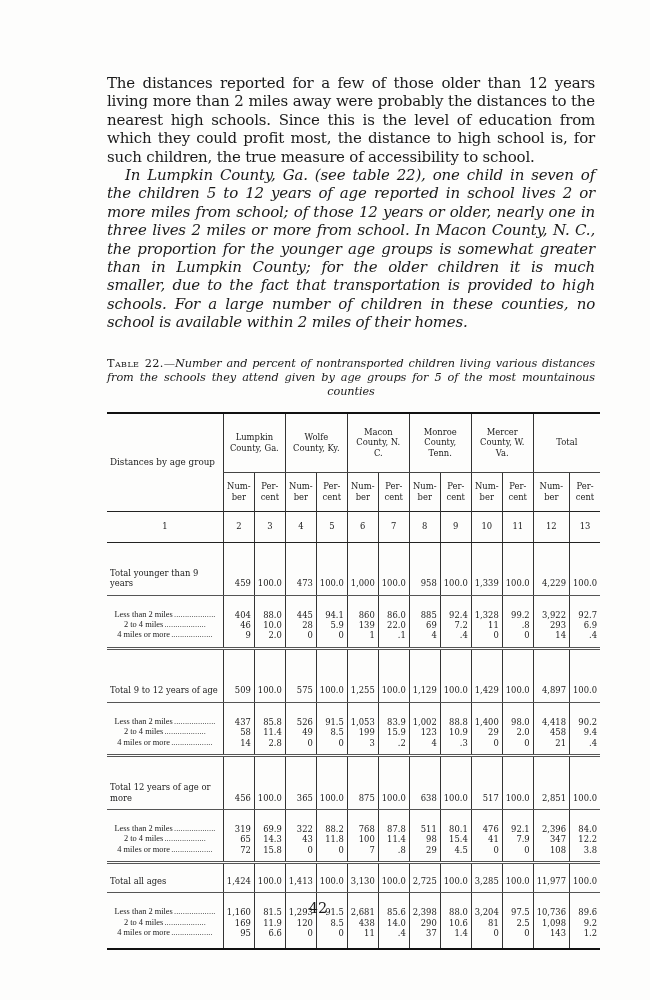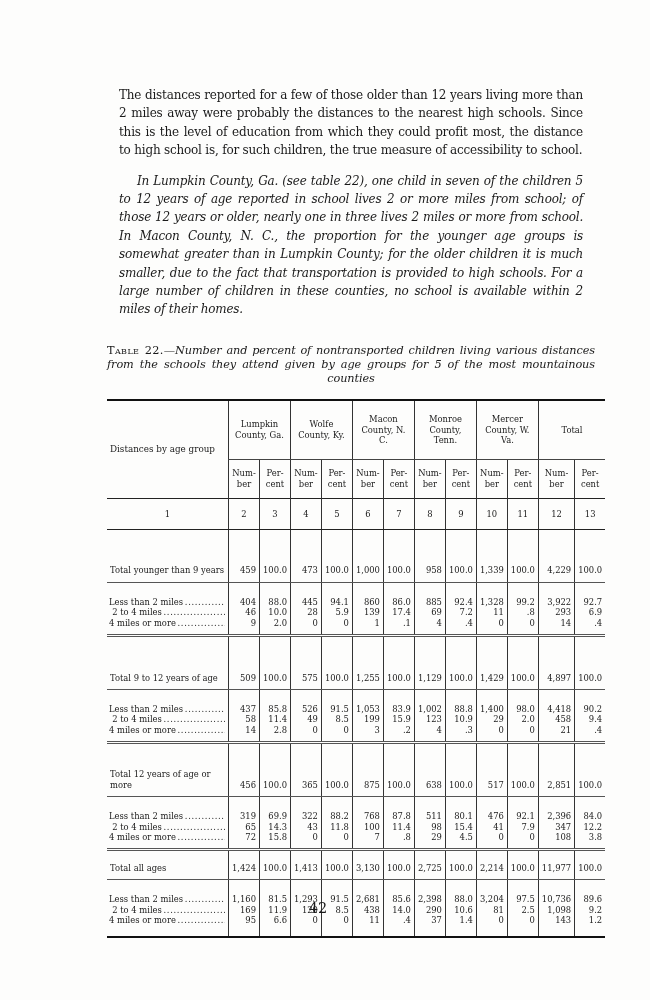--- a/index.html
+++ b/index.html
@@ -7,24 +7,24 @@
       width: 650px; height: 1000px;
       background: #fdfdfc;
       font-family: "DejaVu Serif", "Liberation Serif", serif;
       color: #1a1a1a;
       position: relative;
       overflow: hidden;
     }
     .page { position: absolute; left: 107px; top: 74px; width: 488px; }
     .para {
       font-family: "DejaVu Serif", serif;
-      font-size: 12px;
+      font-size: 15px;
       line-height: 18.4px;
       text-align: justify;
-      margin: 12px;
+      margin: 0;
       letter-spacing: -0.2px;
     }
     .para.indent { text-indent: 18px; font-style: italic; }
     .caption {
       margin-top: 25px;
       font-size: 11.3px;
       line-height: 14.3px;
       text-align: justify;
       text-align-last: center;
       letter-spacing: -0.1px;
@@ -40,21 +40,21 @@
       line-height: 10.4px;
     }
     table.data td, table.data th { padding: 0 3px; font-weight: normal; }
     .top-rule { border-top: 2px solid #111; }
     .vr { border-left: 1px solid #333; }
     .hdr-county { text-align: center; height: 58px; vertical-align: middle; border-bottom: 1px solid #444; font-size: 8.4px; }
     .hdr-sub { text-align: center; height: 38px; vertical-align: middle; font-size: 8.4px; margin-top: 10px; }
     .hdr-stub { text-align: left; vertical-align: middle; font-size: 8.8px; }
     .colnum td { text-align: center; font-weight: bold; height: 30px; border-top: 1.5px solid #222; border-bottom: 1.5px solid #222; font-size: 8.4px; }
     .num { text-align: right; white-space: nowrap; }
-    .stub { text-align: right; white-space: nowrap; padding-left: 2px !important; }
+    .stub { text-align: center; white-space: nowrap; padding-left: 2px !important; font-family: Liberation Serif, serif; }
     .stub-total { text-align: left; white-space: normal; padding-right: 4px !important; }
     .lead::after { content: " . . . . . . . . . . . . . . . . . . ."; letter-spacing: -1px; }
     .lead { overflow: hidden; display: block; max-width: 116px; white-space: nowrap; }
     .spacer td { height: 14px; }
     .total-row td { vertical-align: bottom; height: 32px; padding-bottom: 4px; }
     .total-row.single td { height: 22px; }
     .sep td { height: 6px; border-bottom: 1px solid #555; }
     .dbl td { height: 6px; border-bottom: 3px double #555; }
     .bottom td { border-bottom: 2px solid #111; height: 10px; }
     .pagenum { position: absolute; left: 0; width: 636px; top: 900px; text-align: center; font-size: 14.5px; }
@@ -206,21 +206,21 @@
         </tr>
         <tr>
           <td class="stub">
             <span class="lead">2 to 4 miles</span>
           </td>
           <td class="num vr">46</td>
           <td class="num vr">10.0</td>
           <td class="num vr">28</td>
           <td class="num vr">5.9</td>
           <td class="num vr">139</td>
-          <td class="num vr">17.4</td>
+          <td class="num vr">22.0</td>
           <td class="num vr">69</td>
           <td class="num vr">7.2</td>
           <td class="num vr">11</td>
           <td class="num vr">.8</td>
           <td class="num vr">293</td>
           <td class="num vr">6.9</td>
         </tr>
         <tr>
           <td class="stub">
             <span class="lead">4 miles or more</span>
@@ -508,21 +508,21 @@
         <tr class="total-row single">
           <td class="stub-total"><span>Total all ages</span></td>
           <td class="num vr">1,424</td>
           <td class="num vr">100.0</td>
           <td class="num vr">1,413</td>
           <td class="num vr">100.0</td>
           <td class="num vr">3,130</td>
           <td class="num vr">100.0</td>
           <td class="num vr">2,725</td>
           <td class="num vr">100.0</td>
-          <td class="num vr">2,214</td>
+          <td class="num vr">3,285</td>
           <td class="num vr">100.0</td>
           <td class="num vr">11,977</td>
           <td class="num vr">100.0</td>
         </tr>
         <tr class="sep">
           <td></td>
           <td class="vr"></td>
           <td class="vr"></td>
           <td class="vr"></td>
           <td class="vr"></td>

